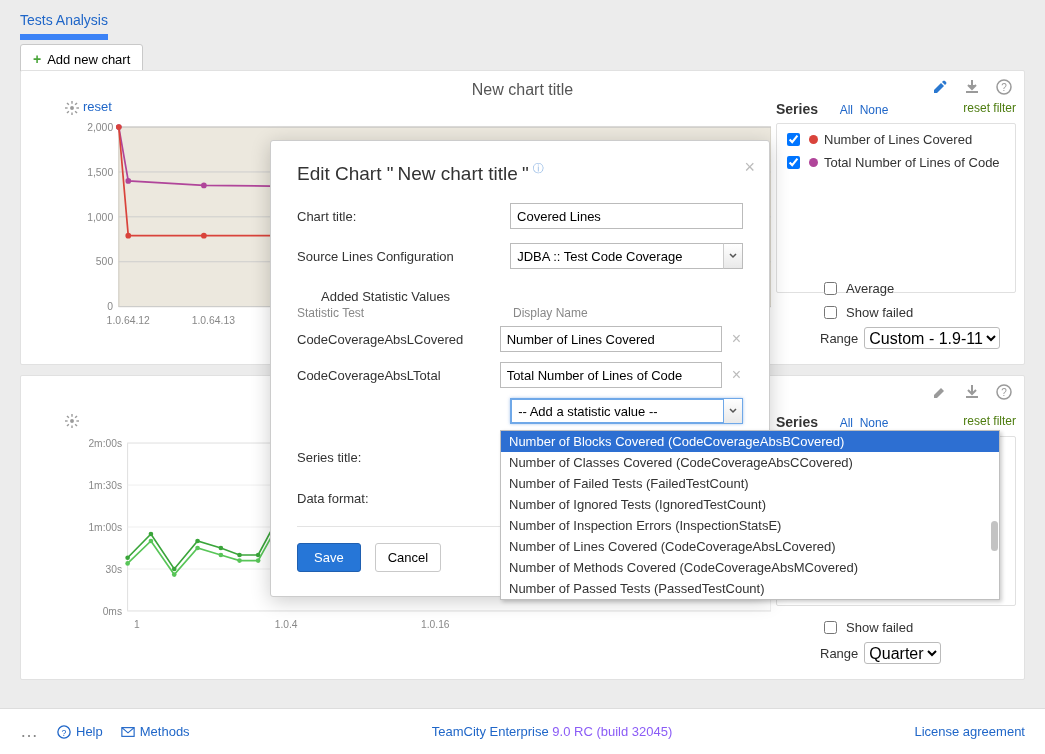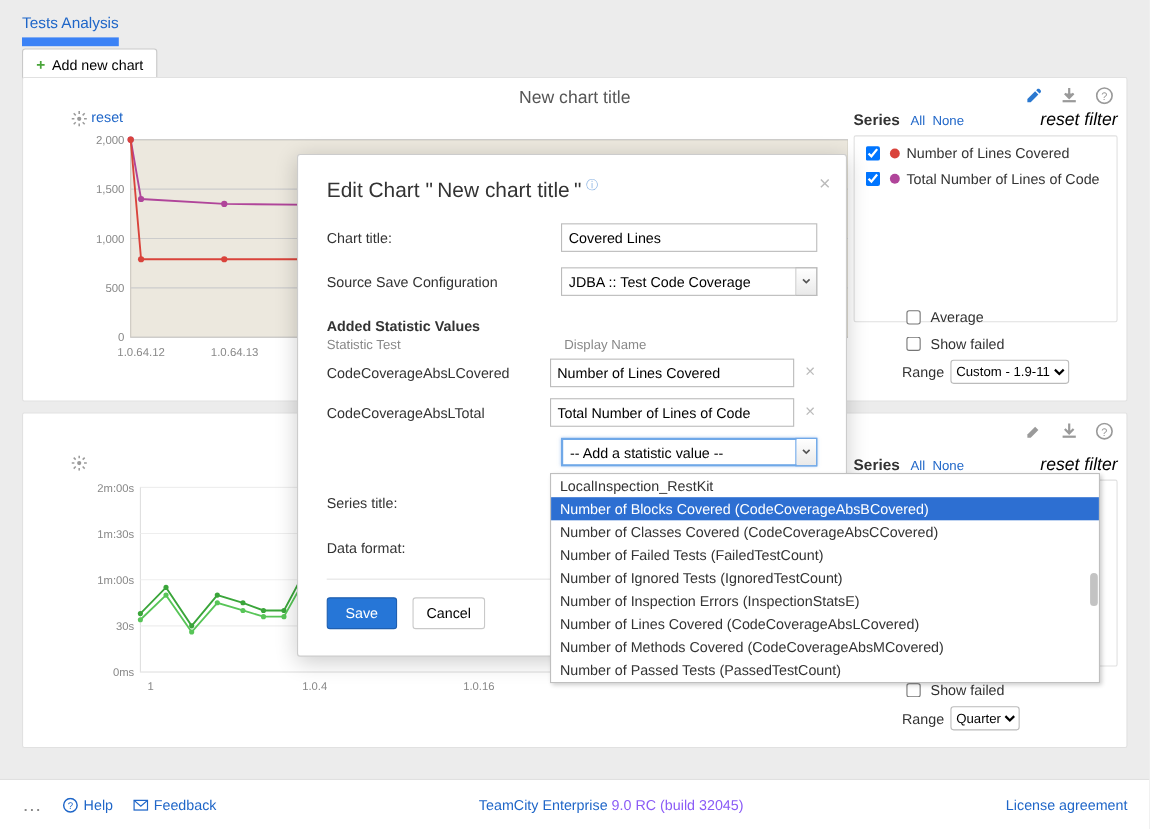--- a/index.html
+++ b/index.html
@@ -1,21 +1,21 @@
 <!DOCTYPE html>
 <html><head>
 <meta charset="utf-8">
 <style>
   * { box-sizing: border-box; }
   html, body { margin:0; padding:0; font-family: "Helvetica Neue", Arial, sans-serif; font-size:13px; color:#333; background:#f1f1f1; }
   .page { width:1045px; height:754px; position:relative; background:#ececec; overflow:hidden; }
 
   a.blue { color:#1f66c8; text-decoration:none; cursor:pointer; }
 
-  .top-link { position:absolute; left:20px; top:12px; font-size:14px; padding-bottom:6px; border-bottom:8px solid #3b82f6; }
+  .top-link { position:absolute; left:20px; top:12px; font-size:14px; padding-bottom:6px; border-bottom:6px solid #3b82f6; }
   .btn { background:#fff; border:1px solid #c9c9c9; border-radius:3px; padding:6px 12px; font-size:13px; cursor:pointer; }
   .btn-primary { background:#2676d7; border:1px solid #1f5fb0; color:#fff; border-radius:3px; padding:6px 16px; font-size:13px; cursor:pointer;}
   .add-btn { position:absolute; left:20px; top:44px; display:flex; align-items:center; gap:6px;}
   .plus { color:#4aa53a; font-weight:bold; font-size:14px; }
 
   
   .panel { position:absolute; left:20px; right:20px; background:#fff; border:1px solid #e1e1e1; border-radius:2px; }
   .panel1 { top:70px; height:295px; }
   .panel2 { top:375px; height:305px; }
 
@@ -23,40 +23,40 @@
   .gear { position:absolute; left:44px; top:30px; width:14px; height:14px; color:#9a9a9a; cursor:pointer; }
   .gear2 { position:absolute; left:44px; top:38px; }
   .reset { position:absolute; left:62px; top:28px; color:#1f66c8; font-size:13px; cursor:pointer;}
 
   .tool-icons { position:absolute; right:12px; top:8px; display:flex; gap:16px; align-items:center; }
   .ico { width:16px; height:16px; color:#9a9a9a; cursor:pointer; }
 
   .chart-area { position:absolute; left:60px; top:50px; width:690px; height:220px; }
   .series-box { position:absolute; right:8px; top:30px; width:240px; }
   .series-hdr { font-weight:bold; font-size:14px; display:inline-block;}
-  .series-links { font-size:12px; color:#1f66c8; margin-left:6px;}
-  .series-reset { float:right; font-size:16px; color:#000000; cursor:pointer;font-style:italic; }
+  .series-links { font-size:12px; color:#1f66c8; margin-left:18px;}
+  .series-reset { float:right; font-size:12px; color:#4d7c0f; cursor:pointer; }
   .series-list { margin-top:6px; border:1px solid #e0e0e0; border-radius:2px; background:#fff; height:170px; padding:4px 6px;}
   .series-item { display:flex; align-items:center; gap:6px; font-size:13px; padding:2px 0;}
   .dot { width:9px; height:9px; border-radius:50%; display:inline-block; }
   .controls { position:absolute; right:8px; bottom:10px; width:240px; font-size:13px; }
   .controls .row { display:flex; align-items:center; gap:6px; margin-bottom:5px;padding-left:44px;}
-  select.mini { font-size:12px; height:22px; border:1px solid #bbb; border-radius:3px; background:#fff;}
+  select.mini { font-size:16px; height:22px; border:1px solid #bbb; border-radius:3px; background:#fff;}
 
   
   .chart-area2 { position:absolute; left:60px; top:60px; width:690px; height:210px; }
 
   
   .modal { position:absolute; left:270px; top:140px; width:500px; background:#fff; border:1px solid #ccc; border-radius:3px; box-shadow:0 4px 20px rgba(0,0,0,0.2); z-index:50; padding:22px 26px 24px 26px;}
   .modal h2 { margin:0 0 18px 0; font-size:19px; font-weight:400; color:#333; display:flex; align-items:center; gap:4px;}
   .modal h2 .help { color:#8cb4e3; cursor:pointer; font-size:11px; position:relative; top:-6px;}
   .modal .close { position:absolute; right:14px; top:16px; color:#bbb; font-size:18px; cursor:pointer;}
   .form-row { display:flex; align-items:center; margin-bottom:14px; }
   .form-row .lbl { width:216px; font-size:13px; color:#333; }
-  .form-row .lbl.bold { font-weight:bold; }
+  .form-row .lbl.bold { font-weight:normal;margin-left:24px; }
   .form-row .sub { color:#888; font-size:12px;}
   .txt { width:236px; height:26px; border:1px solid #bbb; padding:2px 6px; font-size:13px; border-radius:0; background:#fff;}
   .combo-wrap { width:236px; position:relative; height:26px;}
   .combo-wrap .txt-combo { width:100%; height:100%; border:1px solid #bbb; padding:2px 22px 2px 6px; font-size:13px; background:#fff;}
   .combo-wrap .dd { position:absolute; right:0; top:0; width:20px; height:100%; border:1px solid #bbb; border-left:1px solid #ccc; background:linear-gradient(#fff,#e9e9e9); display:flex; align-items:center; justify-content:center; cursor:pointer;}
   .combo-wrap .dd svg { width:8px; height:8px; color:#555;}
   .combo-sel { border:2px solid #6fa8e8 !important; box-shadow:0 0 3px rgba(80,140,220,0.5);}
   .del-x { margin-left:8px; color:#bbb; font-size:16px; cursor:pointer; width:14px; text-align:center;}
   .section-gap { height:6px;}
   .divider { border:0; border-top:1px solid #e3e3e3; margin:20px 0 16px 0;}
@@ -307,21 +307,21 @@
         <span>"</span>
       <span class="help">ⓘ</span>
     </h2>
 
     <div class="form-row">
       <div class="lbl">Chart title:</div>
       <input class="txt" value="Covered Lines" style="">
     </div>
 
     <div class="form-row">
-      <div class="lbl">Source Save Configuration</div>
+      <div class="lbl">Source Lines Configuration</div>
       <div class="combo-wrap">
         <input class="txt-combo" value="JDBA :: Test Code Coverage" style="">
         <div class="dd">
             <svg viewBox="0 0 8 8">
               <path d="M1 2l3 3 3-3" fill="none" stroke="currentColor" stroke-width="1.5"></path>
             </svg>
           </div>
       </div>
     </div>
 
@@ -370,21 +370,20 @@
 
     <hr class="divider">
     <div class="btns">
       <button class="btn-primary">Save</button>
       <button class="btn">Cancel</button>
     </div>
   </div>
 
   <div class="dropdown" id="stat-dropdown">
     <div class="dd-scroll-thumb"></div>
-  <div class="opt">LocalInspection_RestKit</div>
       <div class="opt sel">Number of Blocks Covered (CodeCoverageAbsBCovered)</div>
       <div class="opt">Number of Classes Covered (CodeCoverageAbsCCovered)</div>
       <div class="opt">Number of Failed Tests (FailedTestCount)</div>
       <div class="opt">Number of Ignored Tests (IgnoredTestCount)</div>
       <div class="opt">Number of Inspection Errors (InspectionStatsE)</div>
       <div class="opt">Number of Lines Covered (CodeCoverageAbsLCovered)</div>
       <div class="opt">Number of Methods Covered (CodeCoverageAbsMCovered)</div>
       <div class="opt">Number of Passed Tests (PassedTestCount)</div>
     </div>
 
@@ -396,21 +395,21 @@
             <circle cx="8" cy="8" r="7" fill="none" stroke="#1f66c8" stroke-width="1.5"></circle>
             <text x="8" y="12" text-anchor="middle" font-size="10" fill="#1f66c8">?</text>
           </svg>
         <span>Help</span>
       </span>
       <span class="foot-link">
         <svg width="14" height="12" viewBox="0 0 16 12">
             <rect x="1" y="1" width="14" height="10" fill="none" stroke="#1f66c8" stroke-width="1.3"></rect>
             <path d="M1 1l7 6 7-6" fill="none" stroke="#1f66c8" stroke-width="1.3"></path>
           </svg>
-        <span>Feedback</span>
+        <span>Methods</span>
       </span>
     </div>
     <div>
       <a class="foot-center">TeamCity Enterprise</a><span class="ver"> 9.0 RC (build 32045)</span>
     </div>
     <a class="blue">License agreement</a>
   </div>
 </div>
 
 </body></html>

